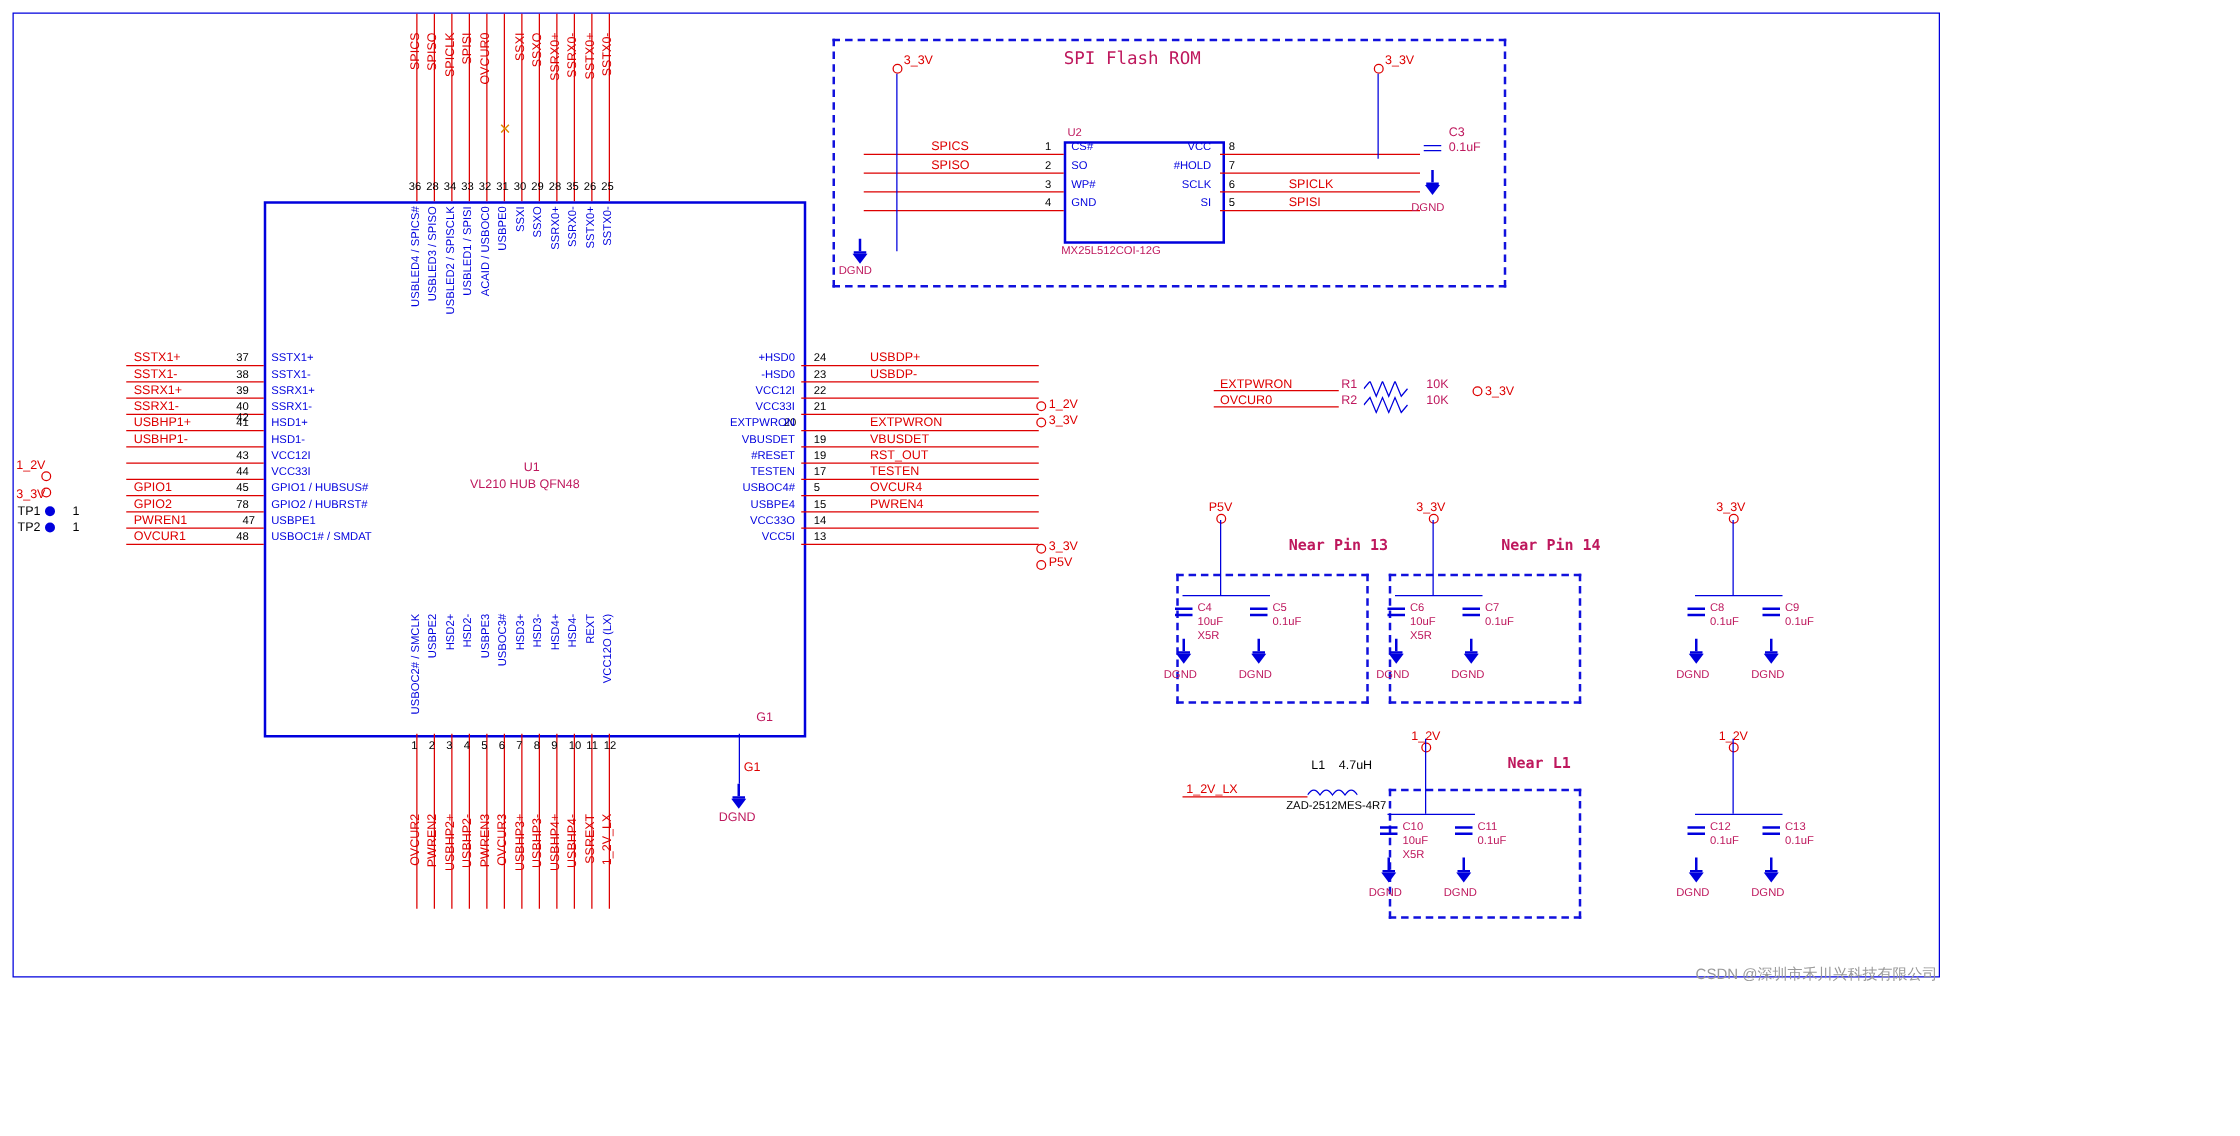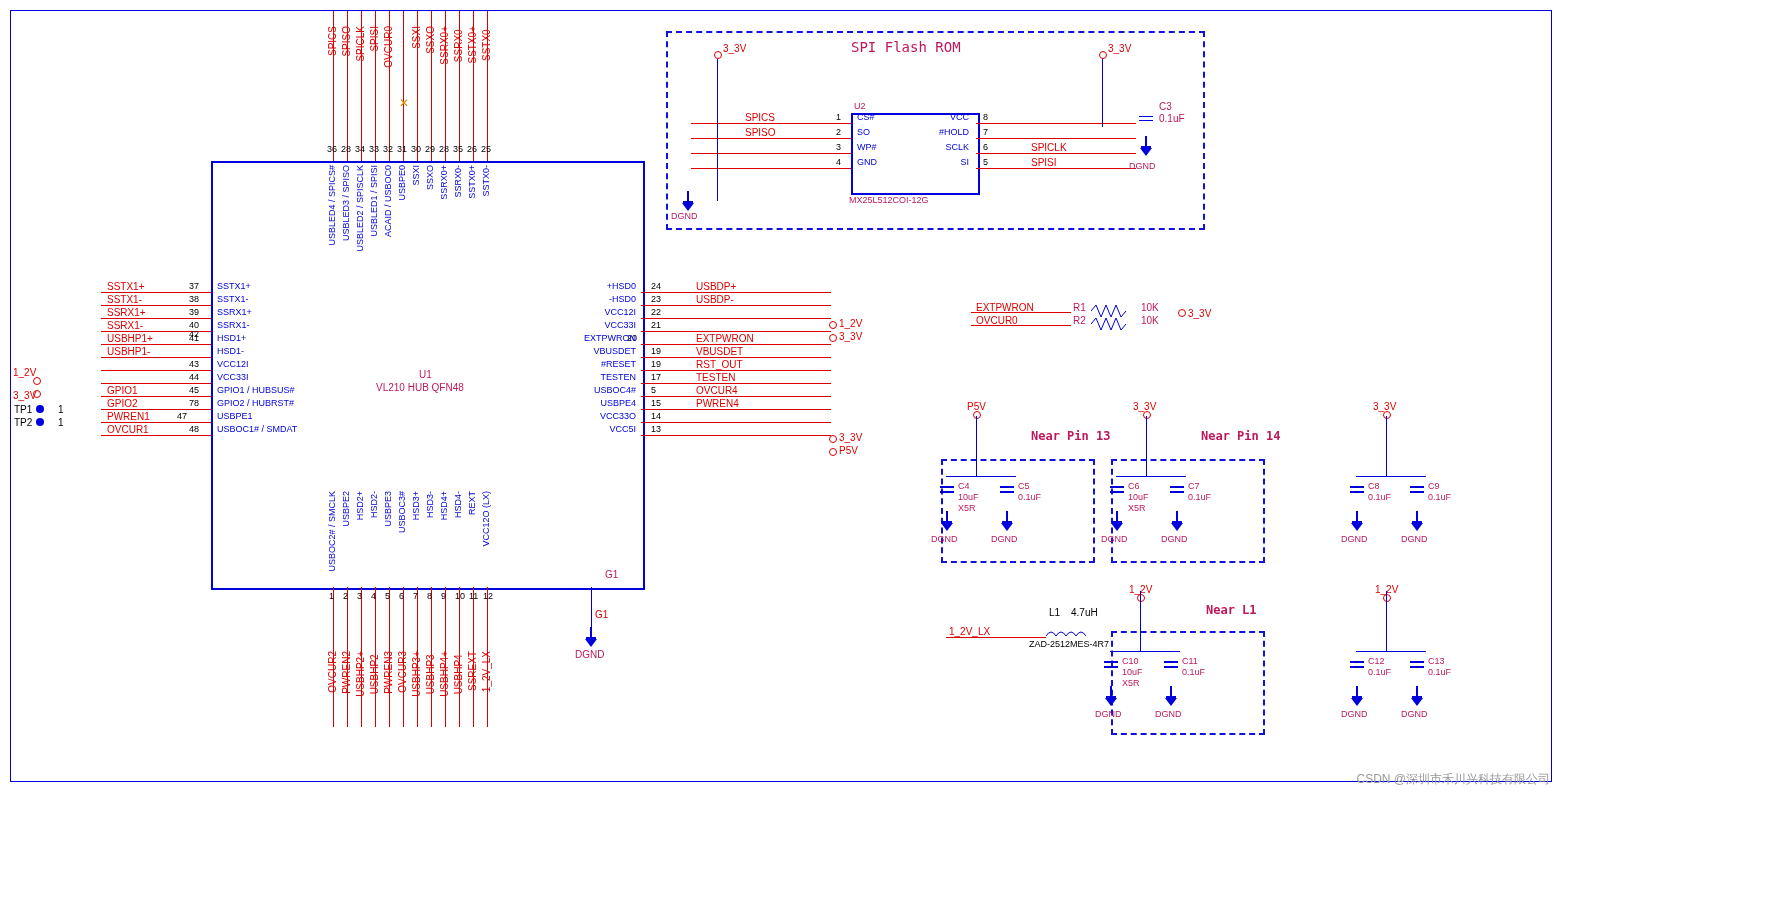--- a/index.html
+++ b/index.html
@@ -73,21 +73,21 @@
       <div class="hline" style="left:90px;top:385px;width:110px"></div>
       <div class="net-label" style="left:96px;top:374px">GPIO1</div>
       <div class="pin-num" style="left:178px;top:374px">45</div>
       <div class="pin-name" style="left:206px;top:374px">GPIO1 / HUBSUS#</div>
       <div class="hline" style="left:90px;top:398px;width:110px"></div>
       <div class="net-label" style="left:96px;top:387px">GPIO2</div>
       <div class="pin-num" style="left:178px;top:387px">78</div>
       <div class="pin-name" style="left:206px;top:387px">GPIO2 / HUBRST#</div>
       <div class="hline" style="left:90px;top:411px;width:110px"></div>
       <div class="net-label" style="left:96px;top:400px">PWREN1</div>
-      <div class="pin-num" style="left:166px;top:400px">47</div>
+      <div class="pin-num" style="left:183px;top:400px">47</div>
       <div class="pin-name" style="left:206px;top:400px">USBPE1</div>
       <div class="hline" style="left:90px;top:424px;width:110px"></div>
       <div class="net-label" style="left:96px;top:413px">OVCUR1</div>
       <div class="pin-num" style="left:178px;top:413px">48</div>
       <div class="pin-name" style="left:206px;top:413px">USBOC1# / SMDAT</div>
     </div>
 
 <div id="right-pins">
       <div class="hline" style="left:630px;top:281px;width:190px"></div>
       <div class="net-label" style="left:685px;top:270px">USBDP+</div>

